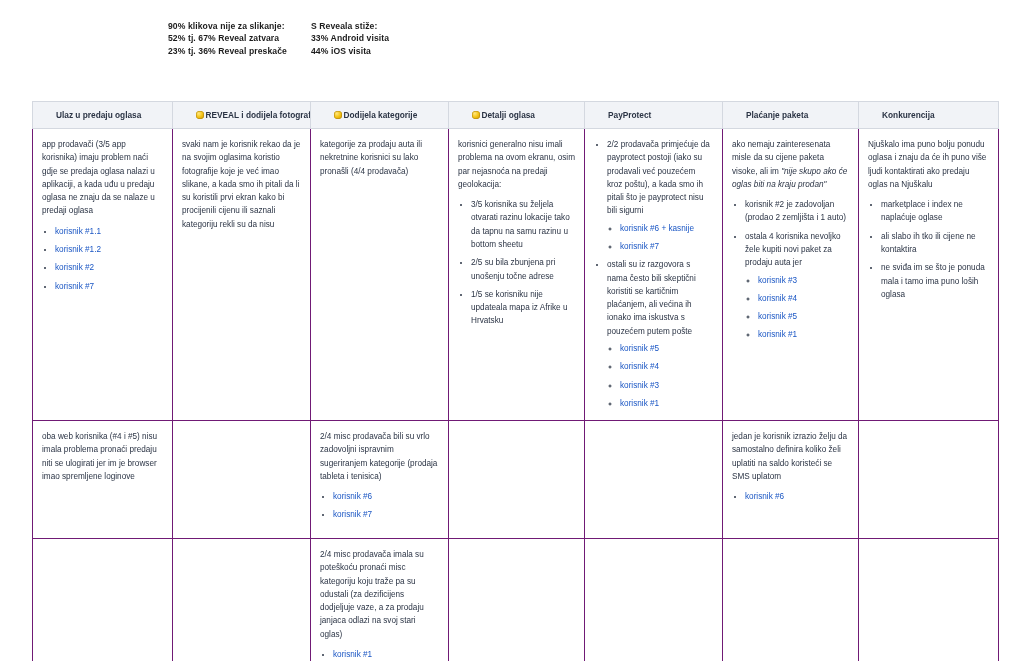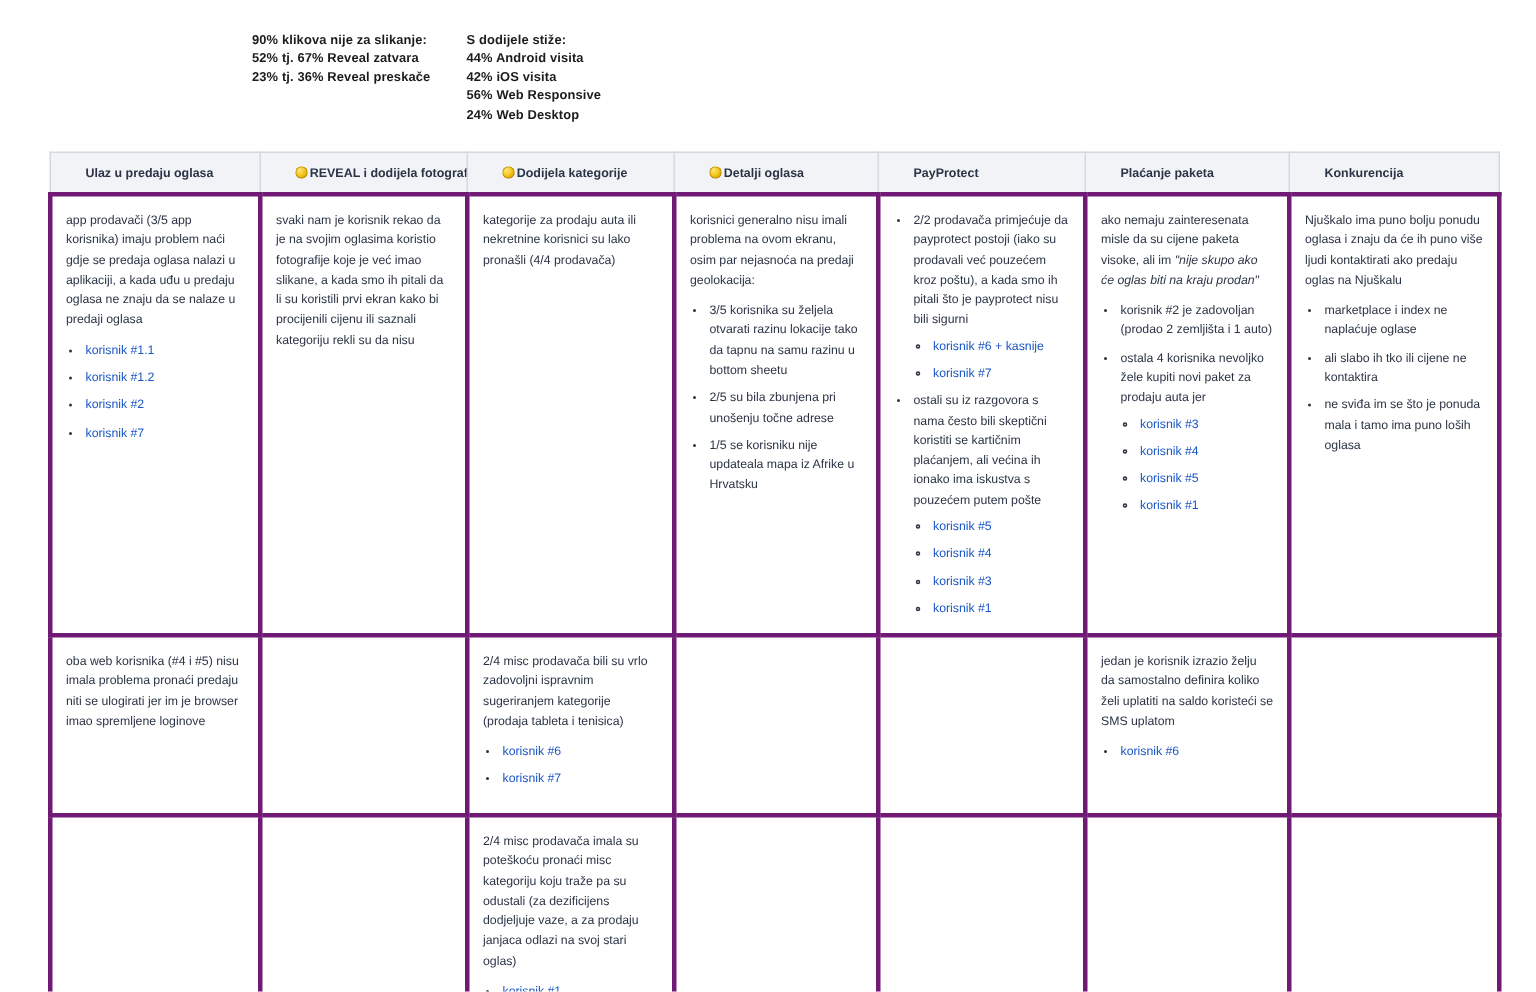--- a/index.html
+++ b/index.html
@@ -62,21 +62,21 @@
   .dot-icon{
     display:inline-block;
     width:7.5px;height:7.5px;border-radius:50%;
     background:radial-gradient(circle at 35% 32%, #ffe680 0%, #f5c518 45%, #d9a406 78%, #b88a04 100%);
     box-shadow:0 0 0 0.5px #b08306 inset;
     flex:0 0 auto;
     position:relative;top:0px;
   }
 
   table.grid td{
-    border:3px solid #701a75;
+    border:1px solid #701a75;
     vertical-align:top;
     padding:9px 9px 10px 9px;
     line-height:1.62;
     color:#2b3445;
     background:#ffffff;
   }
   td.bg-pink{background:#fbe2dd;}
   td.bg-cream{background:#fdf6dc;}
   td.bg-green{background:#e2f5e5;}
   td.bg-yellow{background:#fdf6dc;}
@@ -115,26 +115,24 @@
 <body>
 
 <div class="page">
 
   <div class="stats">
     <div class="stats-col c1">
       <div>90% klikova nije za slikanje:</div>
       <div>52% tj. 67% Reveal zatvara</div>
       <div>23% tj. 36% Reveal preskače</div>
     </div>
-    <div class="stats-col c3">
-      <div>S dodijele stiže:</div>
-      <div>44% Android visita</div>
-      <div>42% iOS visita</div>
-      <div>56% Web Responsive</div>
-      <div>24% Web Desktop</div>
+    <div class="stats-col c2">
+      <div>S Reveala stiže:</div>
+      <div>33% Android visita</div>
+      <div>44% iOS visita</div>
     </div>
   </div>
 
   <div class="tbl-wrap">
   <table class="grid">
     <colgroup>
       <col class="c0">
           <col class="c1">
           <col class="c2">
           <col class="c3">

